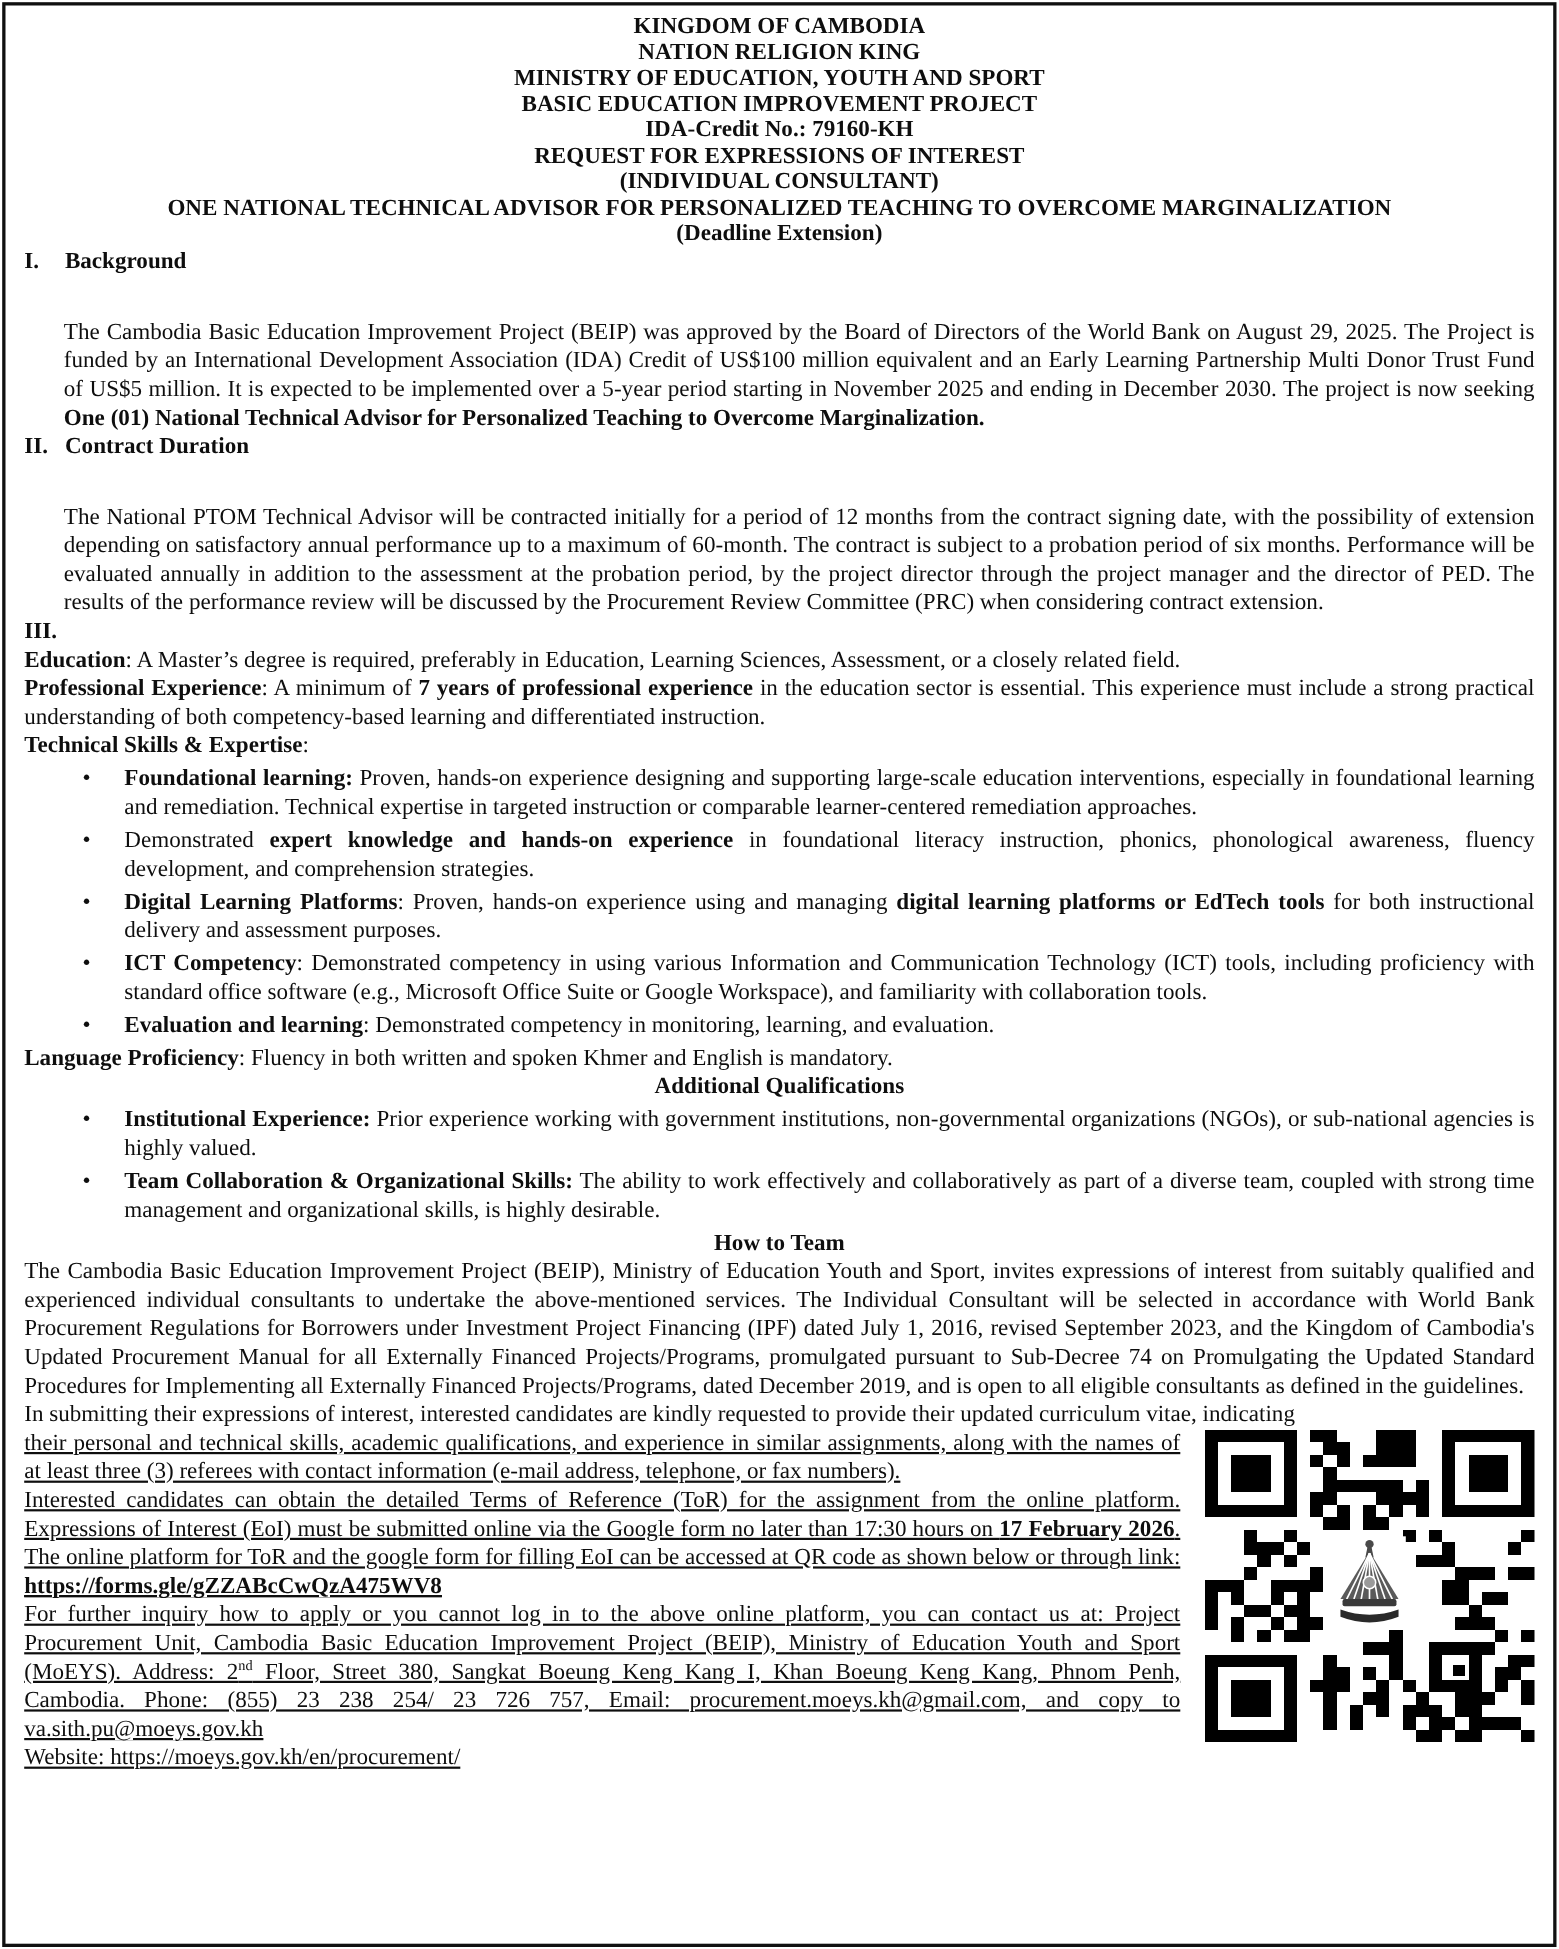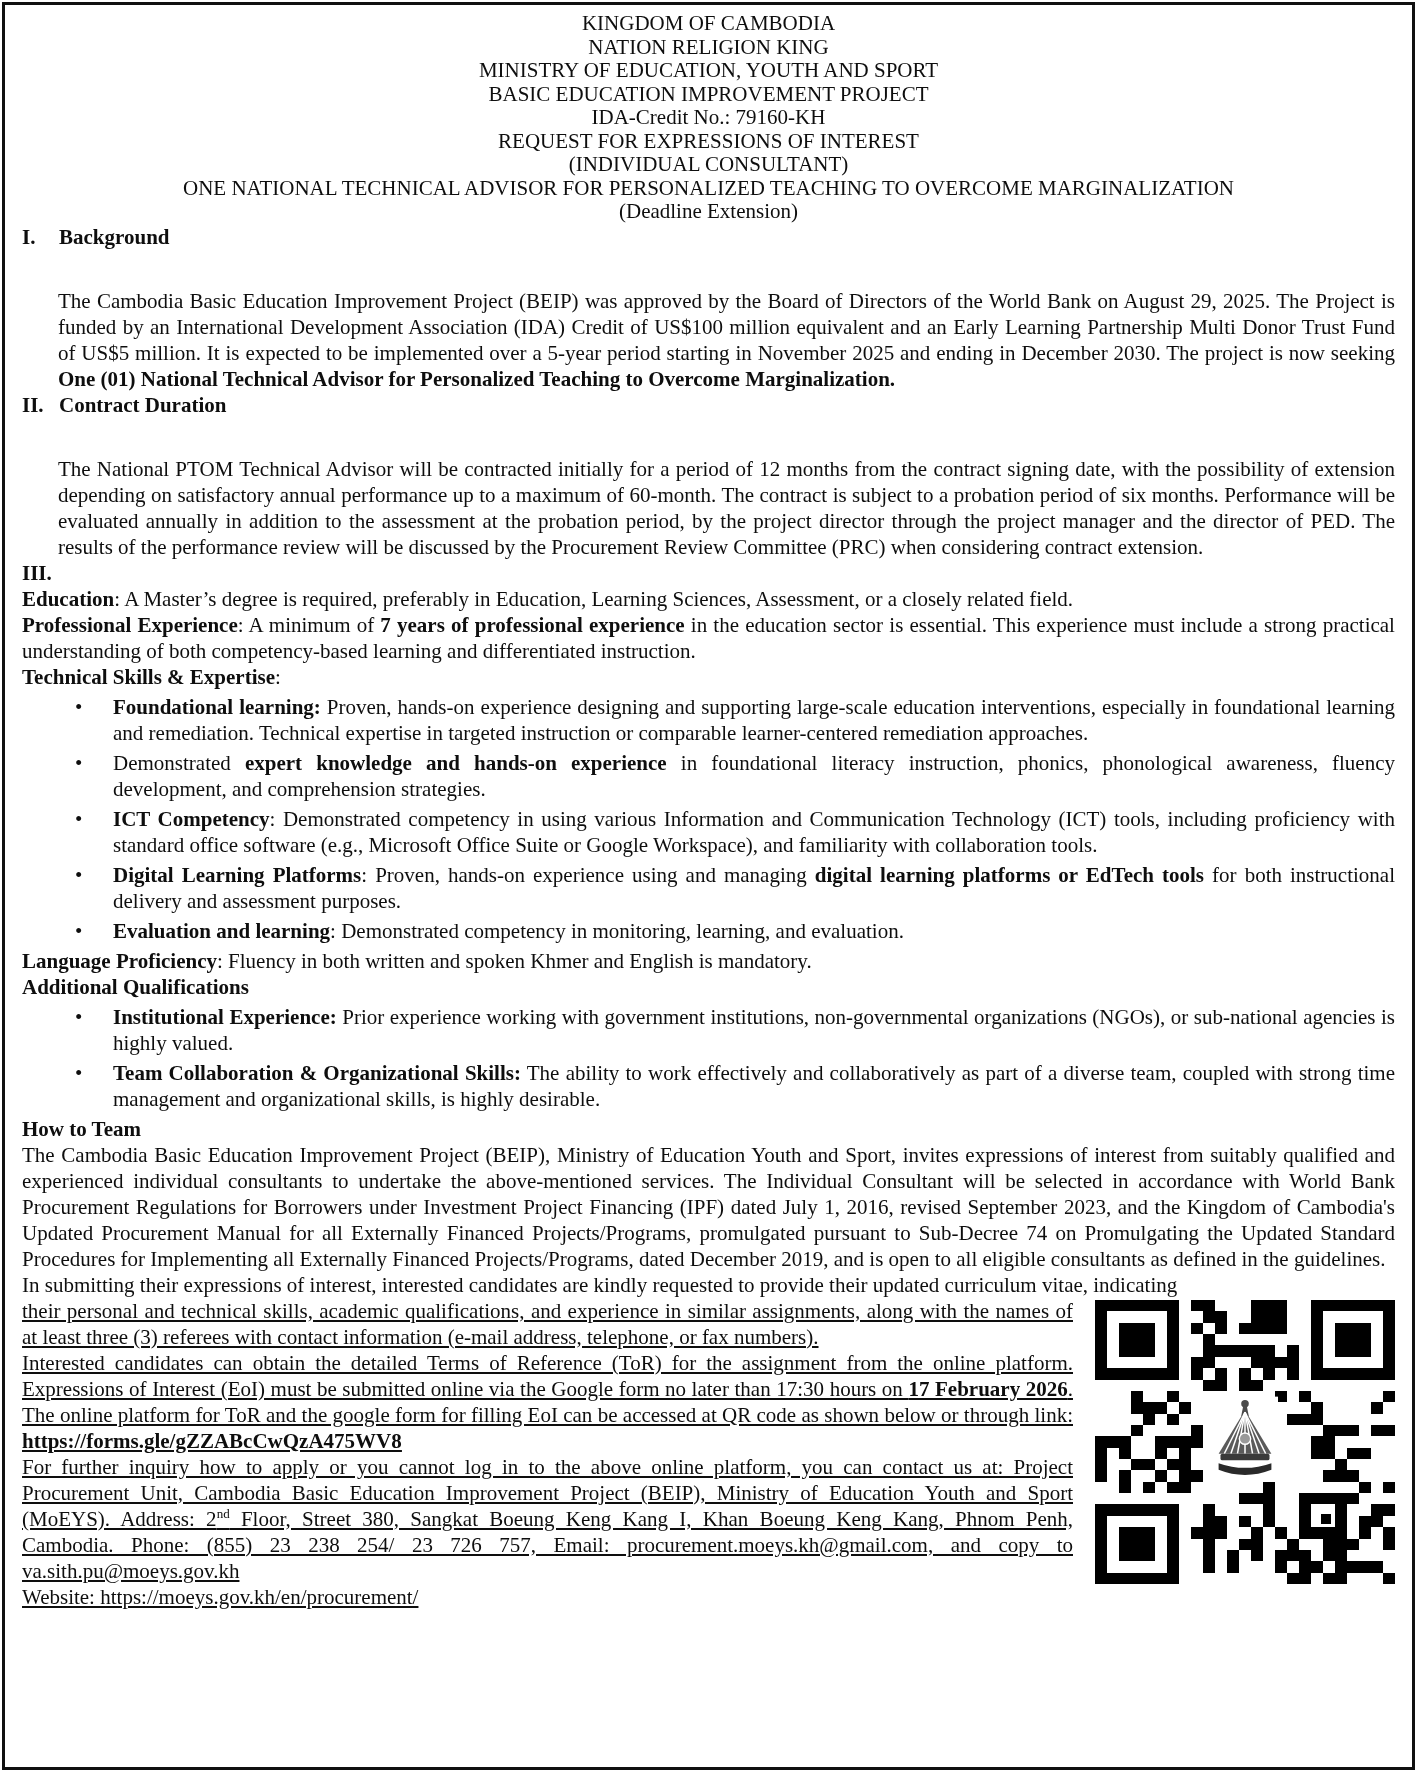--- a/index.html
+++ b/index.html
@@ -9,34 +9,34 @@
     width:1413px; height:1768px;
     margin:2px;
     border:3px solid #101010;
     padding:7px 17px 4px 17px;
     font-family:"Liberation Serif", serif;
     font-size:21px; line-height:26px;
     color:#0e0e0e;
     overflow:hidden;
     background:#ffffff;
   }
-  .hd { text-align:center; font-weight:normal; font-size:21px; line-height:23.5px; }
+  .hd { text-align:center; font-weight:bold; font-size:21px; line-height:23.5px; }
   .hd div { white-space:nowrap; }
   p { margin:0; }
   .j { text-align:justify; }
   .b { font-weight:bold; }
   .u { text-decoration:underline; }
   .sup { vertical-align:super; font-size:0.62em; line-height:0; }
   .sec-head { display:flex; font-weight:bold; }
   .sec-head .num { min-width:37px; flex-shrink:0; }
   .ind { padding-left:36px;margin-top:38px; }
   ul { margin:0; padding:0; list-style:none; }
   li { position:relative; padding-left:91px; margin:4px 0; text-align:justify; }
   li::before { content:"\2022"; position:absolute; left:53px; top:0; }
-  .bold-line { font-weight:bold; }
+  .bold-line { font-weight:bold;text-align:center; }
   .apply-wrap { overflow:visible;text-decoration:underline; }
   .qr-box {
     float:right;
     width:300px; height:284px;
     margin:2px 0 4px 22px;
     position:relative;
   }
   .qr-box svg.qr { display:block; width:300px; height:284px; }
   .emblem {
     position:absolute; left:50%; top:50%;
@@ -76,22 +76,22 @@
   <div class="sec-head">
     <span class="num">III.</span>
   </div>
   <p class="j"><span class="b">Education</span><span>: A Master’s degree is required, preferably in Education, Learning Sciences, Assessment, or a closely related field.</span></p>
   <p class="j"><span class="b">Professional Experience</span><span>: A minimum of </span><span class="b">7 years of professional experience</span><span> in the education sector is essential. This experience must include a strong practical understanding of both competency-based learning and differentiated instruction.</span></p>
   <p class="j"><span class="b">Technical Skills &amp; Expertise</span><span>:</span></p>
 
   <ul>
     <li><span class="b">Foundational learning:</span><span> Proven, hands-on experience designing and supporting large-scale education interventions, especially in foundational learning and remediation. Technical expertise in targeted instruction or comparable learner-centered remediation approaches.</span></li>
     <li><span>Demonstrated </span><span class="b">expert knowledge and hands-on experience</span><span> in foundational literacy instruction, phonics, phonological awareness, fluency development, and comprehension strategies.</span></li>
+    <li><span class="b">Digital Learning Platforms</span><span>: Proven, hands-on experience using and managing </span><span class="b">digital learning platforms or EdTech tools</span><span> for both instructional delivery and assessment purposes.</span></li>
     <li><span class="b">ICT Competency</span><span>: Demonstrated competency in using various Information and Communication Technology (ICT) tools, including proficiency with standard office software (e.g., Microsoft Office Suite or Google Workspace), and familiarity with collaboration tools.</span></li>
-    <li><span class="b">Digital Learning Platforms</span><span>: Proven, hands-on experience using and managing </span><span class="b">digital learning platforms or EdTech tools</span><span> for both instructional delivery and assessment purposes.</span></li>
     <li><span class="b">Evaluation and learning</span><span>: Demonstrated competency in monitoring, learning, and evaluation.</span></li>
   </ul>
 
   <p class="j"><span class="b">Language Proficiency</span><span>: Fluency in both written and spoken Khmer and English is mandatory.</span></p>
   <p class="bold-line">Additional Qualifications</p>
 
   <ul>
     <li><span class="b">Institutional Experience:</span><span> Prior experience working with government institutions, non-governmental organizations (NGOs), or sub-national agencies is highly valued.</span></li>
     <li><span class="b">Team Collaboration &amp; Organizational Skills:</span><span> The ability to work effectively and collaboratively as part of a diverse team, coupled with strong time management and organizational skills, is highly desirable.</span></li>
   </ul>

